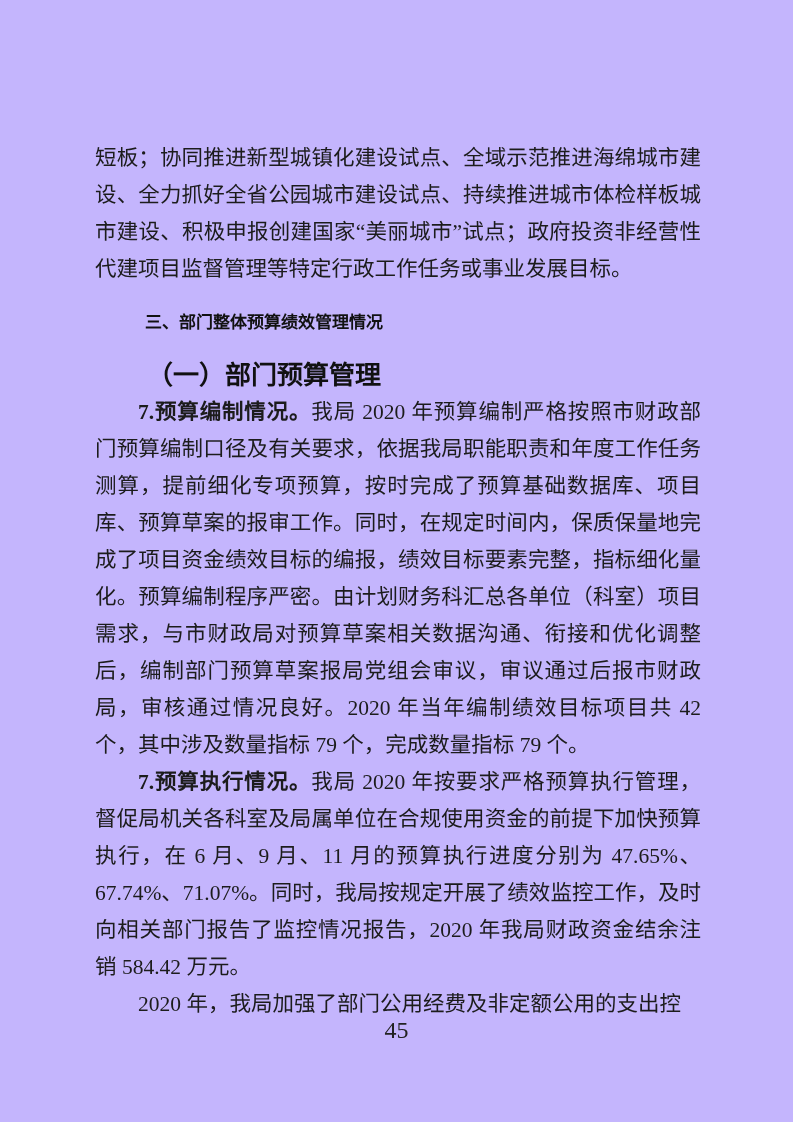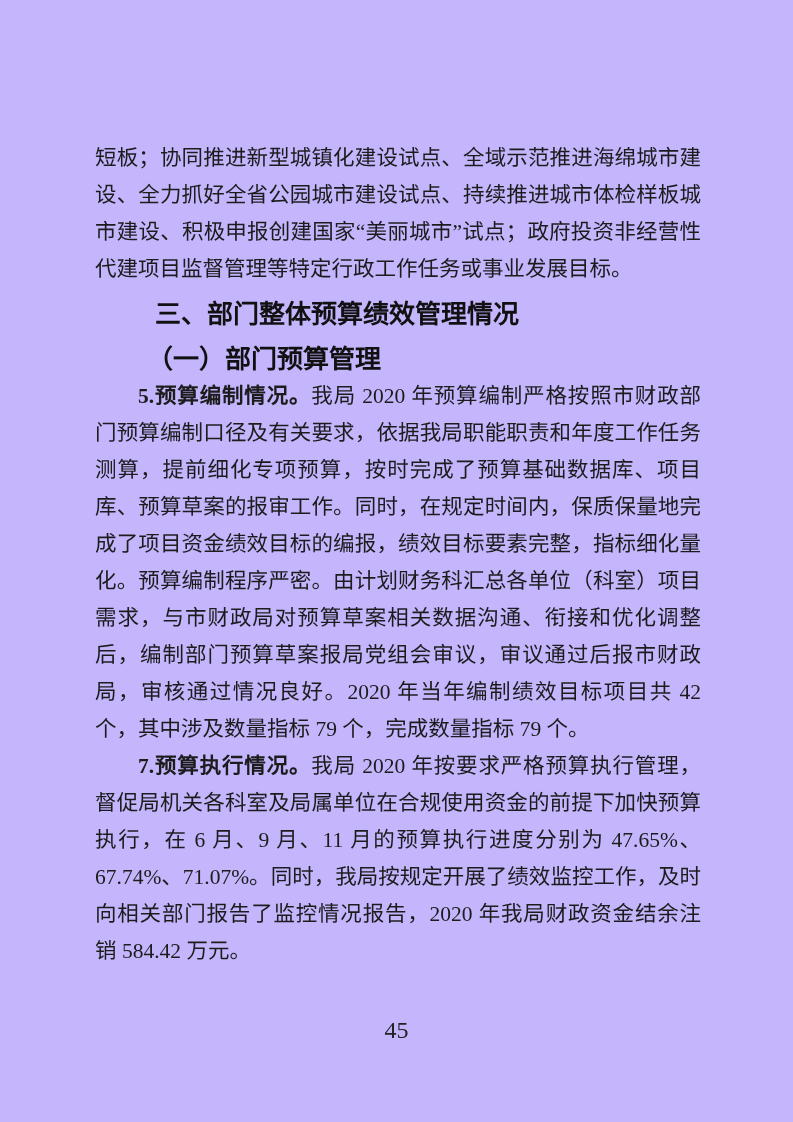--- a/index.html
+++ b/index.html
@@ -28,26 +28,26 @@
   }
   .para {
     margin: 0;
     padding: 0;
     text-indent: 2em;
   }
   .para.continuation {
     text-indent: 0;
   }
   .heading1 {
-    margin: 8px;
+    margin: 16px;
     padding: 0;
     text-indent: 2em;
     font-weight: bold;
     font-family: "Liberation Sans", "DejaVu Sans", sans-serif;
-    font-size: 26px;
+    font-size: 17px;
     line-height: 37px;
     color: #111111;
   }
   .heading2 {
     margin: 0;
     padding: 0;
     text-indent: 2em;
     font-weight: bold;
     font-size: 26px;
     line-height: 37px;
@@ -73,22 +73,23 @@
 <div class="page">
 
   <div class="text-column">
 
     <p class="para continuation"><span>短板；协同推进新型城镇化建设试点、全域示范推进海绵城市建设、全力抓好全省公园城市建设试点、持续推进城市体检样板城市建设、积极申报创建国家“美丽城市”试点；政府投资非经营性代建项目监督管理等特定行政工作任务或事业发展目标。</span></p>
 
     <p class="heading1"><span>三、部门整体预算绩效管理情况</span></p>
 
     <p class="heading2"><span>（一）部门预算管理</span></p>
 
-    <p class="para"><span class="lead">5.预算编制情况。</span><span>我局 2020 年预算编制严格按照市财政部门预算编制口径及有关要求，依据我局职能职责和年度工作任务测算，提前细化专项预算，按时完成了预算基础数据库、项目库、预算草案的报审工作。同时，在规定时间内，保质保量地完成了项目资金绩效目标的编报，绩效目标要素完整，指标细化量化。预算编制程序严密。由计划财务科汇总各单位（科室）项目需求，与市财政局对预算草案相关数据沟通、衔接和优化调整后，编制部门预算草案报局党组会审议，审议通过后报市财政局，审核通过情况良好。2020 年当年编制绩效目标项目共 42 个，其中涉及数量指标 79 个，完成数量指标 79 个。</span></p>
+    <p class="para"><span class="lead">7.预算编制情况。</span><span>我局 2020 年预算编制严格按照市财政部门预算编制口径及有关要求，依据我局职能职责和年度工作任务测算，提前细化专项预算，按时完成了预算基础数据库、项目库、预算草案的报审工作。同时，在规定时间内，保质保量地完成了项目资金绩效目标的编报，绩效目标要素完整，指标细化量化。预算编制程序严密。由计划财务科汇总各单位（科室）项目需求，与市财政局对预算草案相关数据沟通、衔接和优化调整后，编制部门预算草案报局党组会审议，审议通过后报市财政局，审核通过情况良好。2020 年当年编制绩效目标项目共 42 个，其中涉及数量指标 79 个，完成数量指标 79 个。</span></p>
 
     <p class="para"><span class="lead">7.预算执行情况。</span><span>我局 2020 年按要求严格预算执行管理，督促局机关各科室及局属单位在合规使用资金的前提下加快预算执行，在 6 月、9 月、11 月的预算执行进度分别为 47.65%、67.74%、71.07%。同时，我局按规定开展了绩效监控工作，及时向相关部门报告了监控情况报告，2020 年我局财政资金结余注销 584.42 万元。</span></p>
 
+    <p class="para"><span>2020 年，我局加强了部门公用经费及非定额公用的支出控</span></p>
 
   </div>
 
   <div class="page-number">45</div>
 
 </div>
 
 </body></html>

